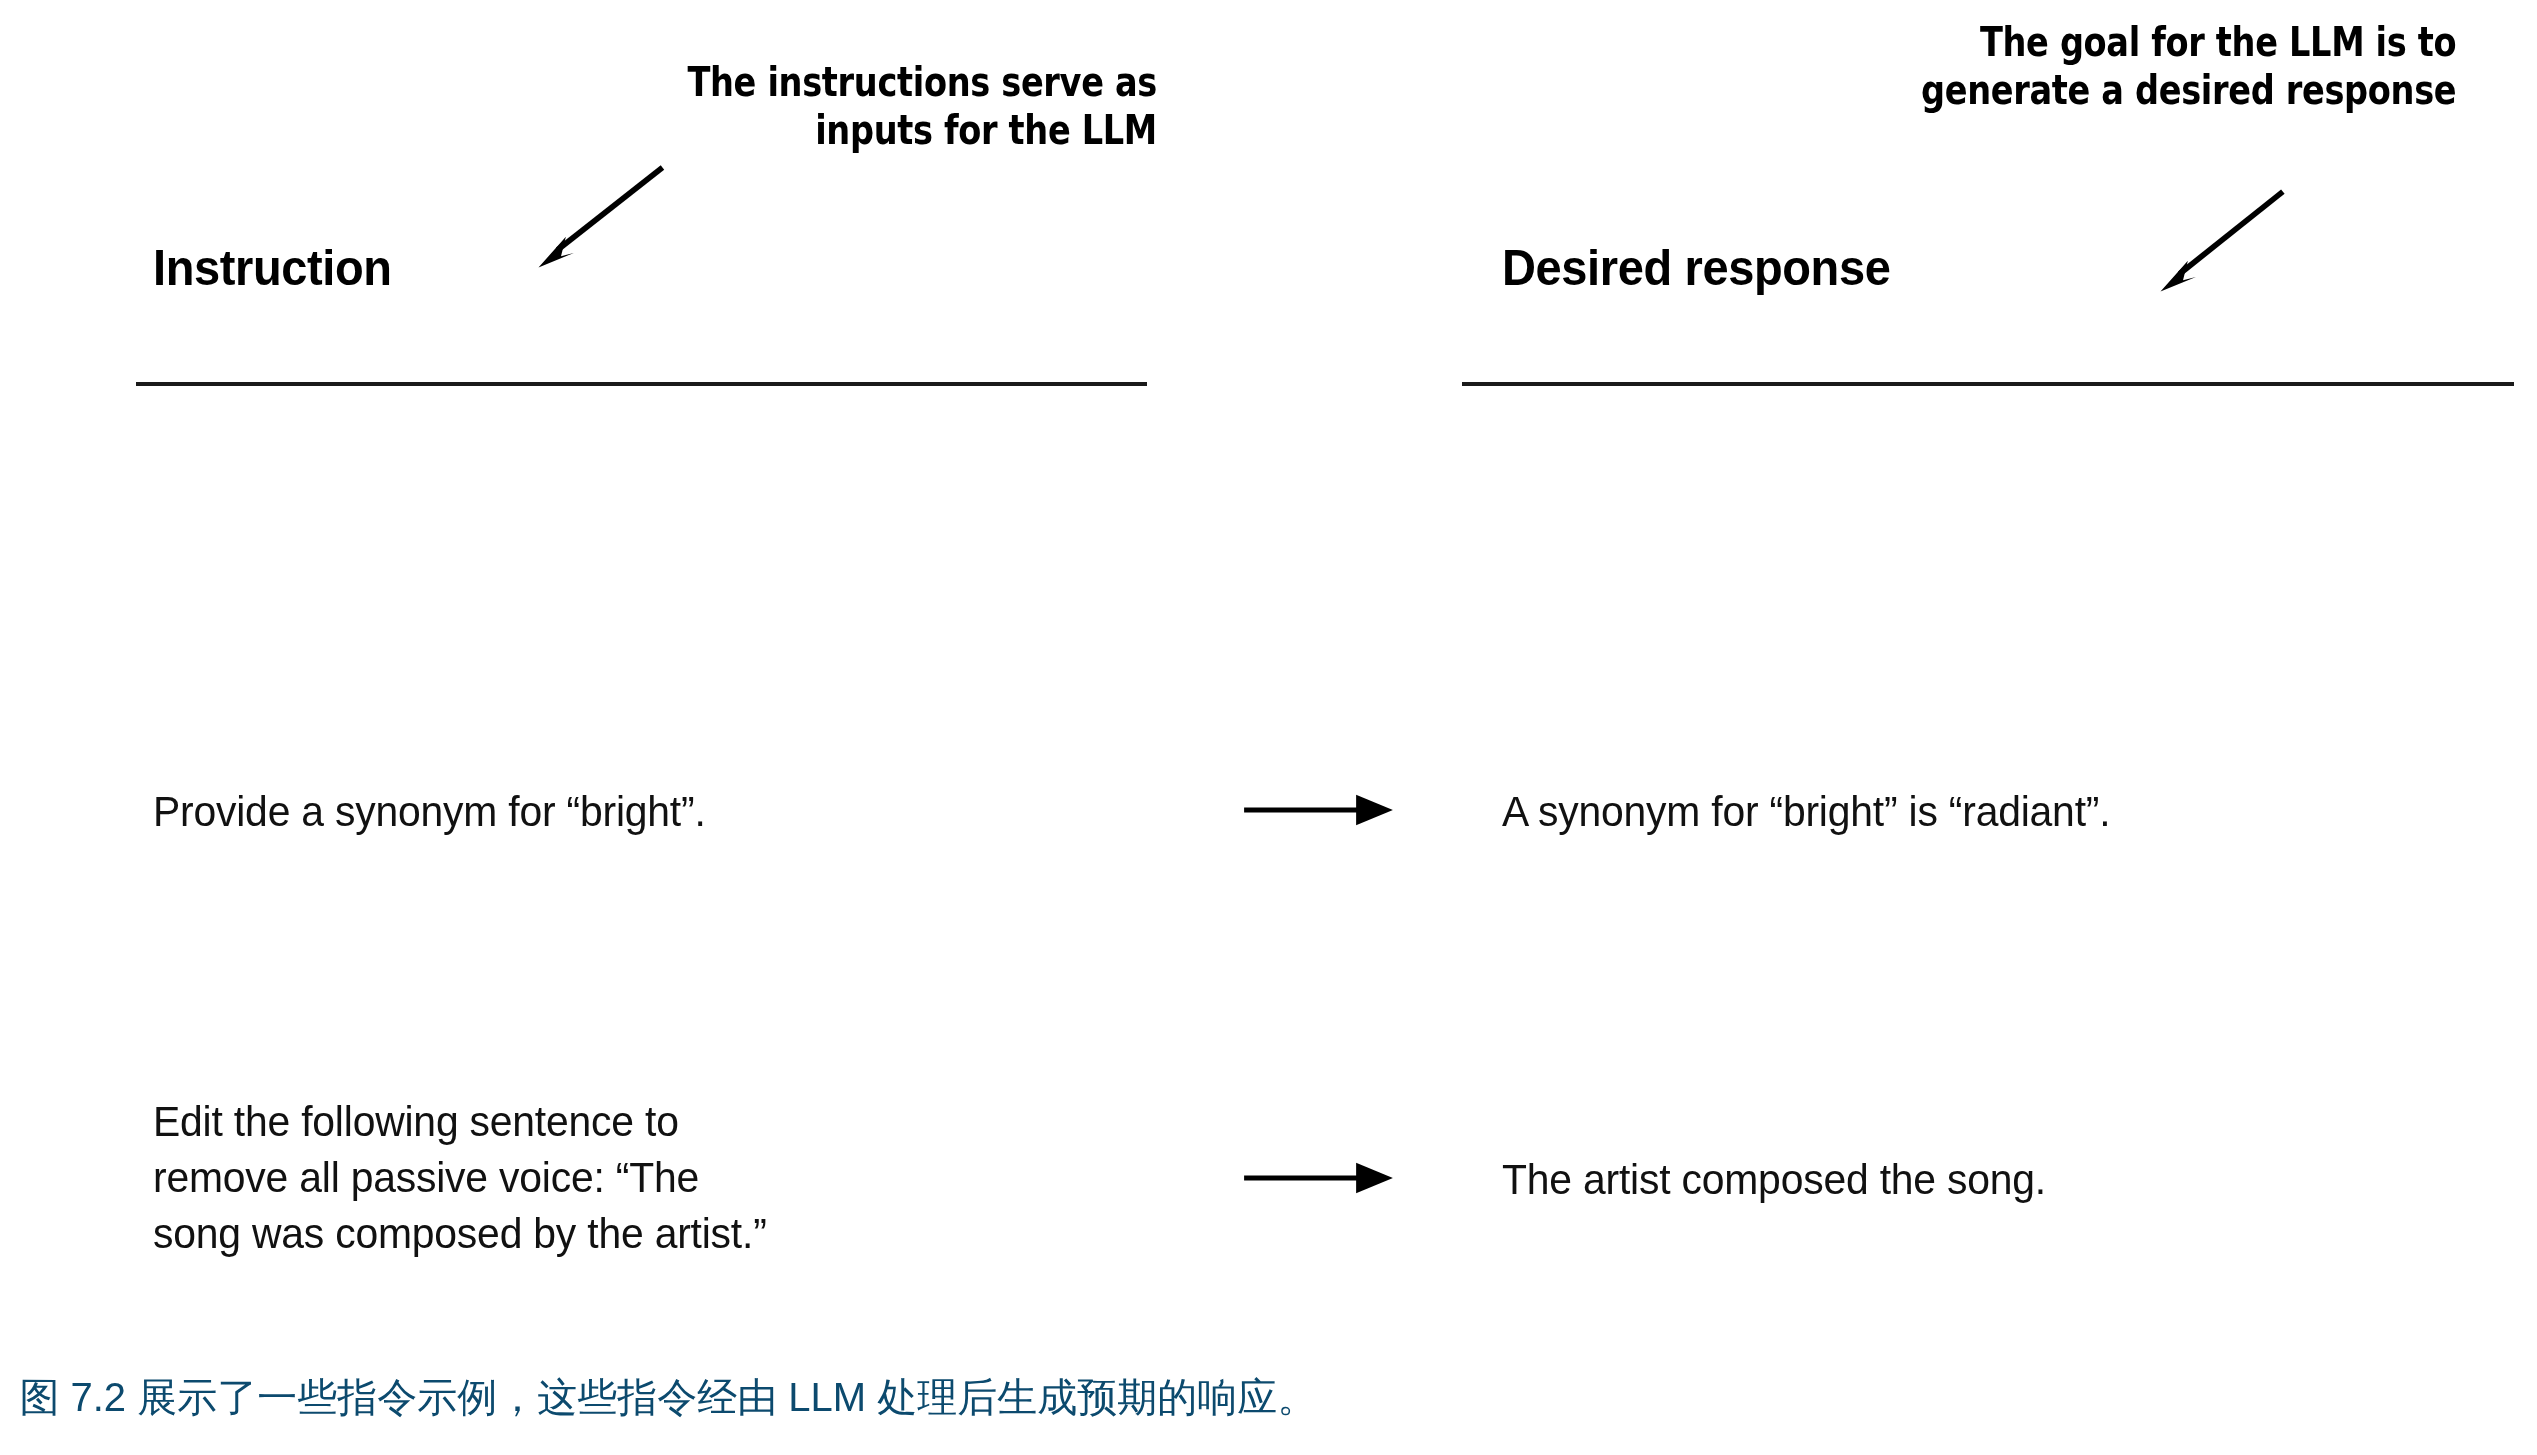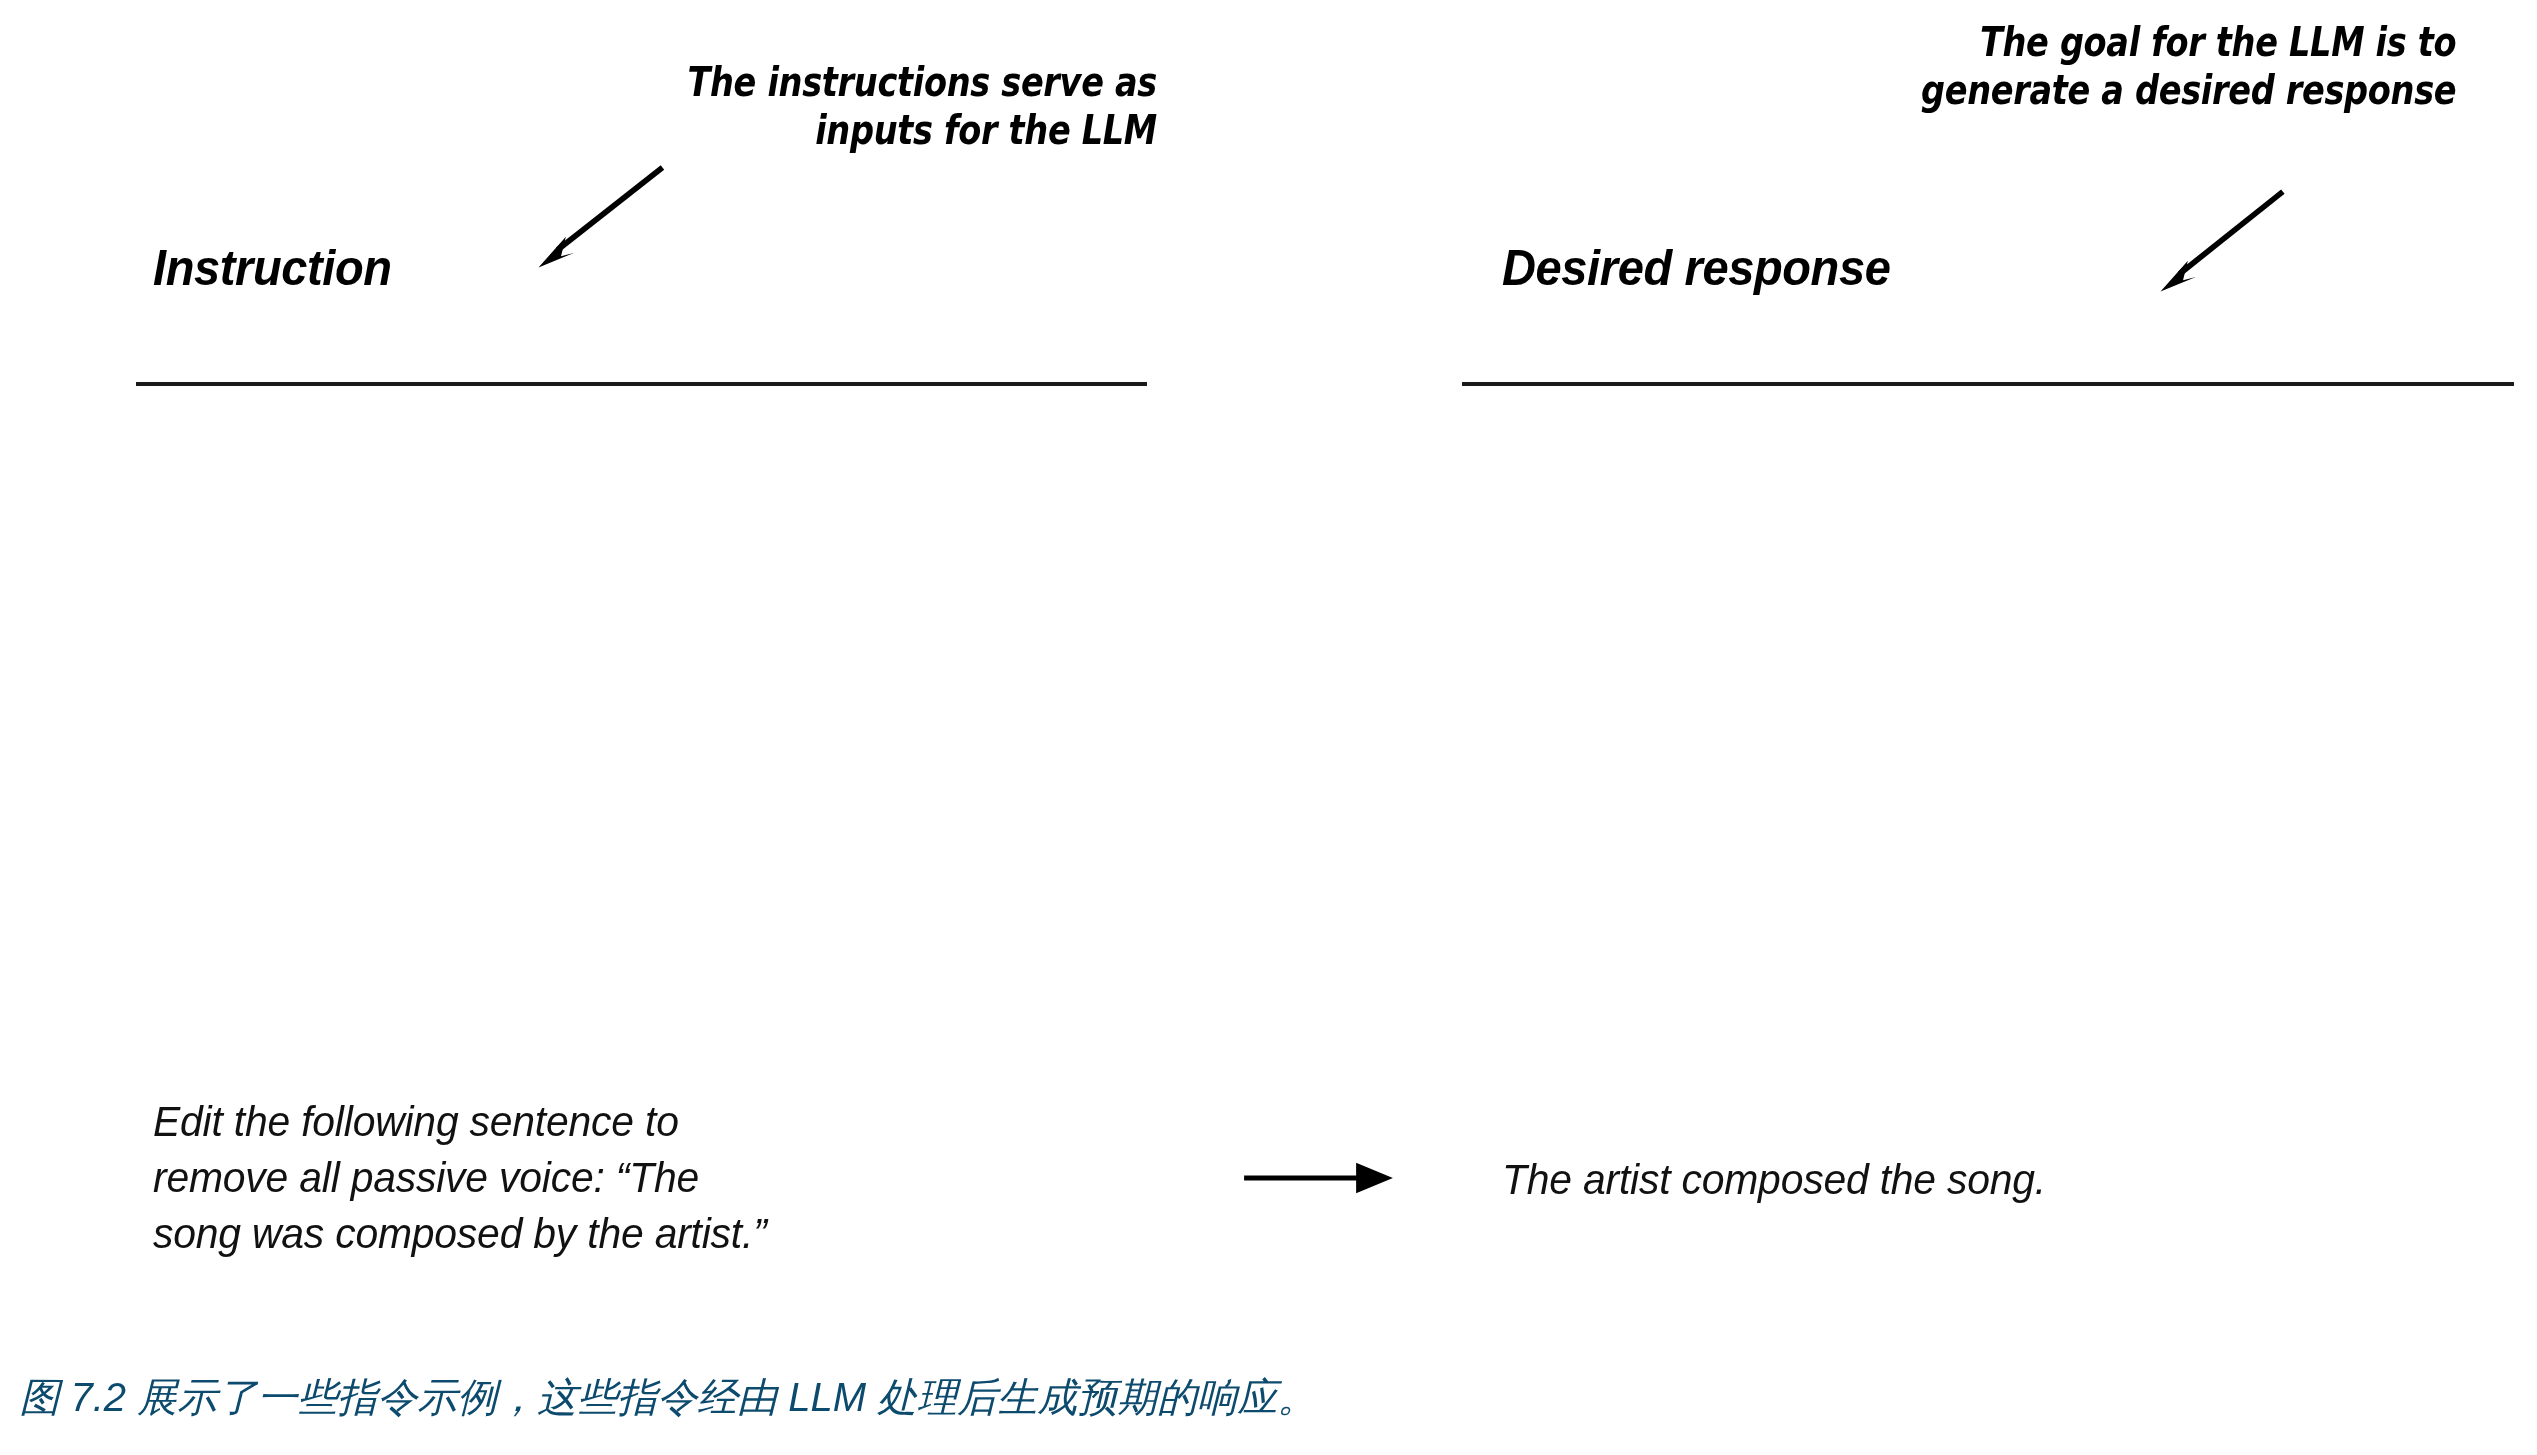--- a/index.html
+++ b/index.html
@@ -14,21 +14,20 @@
     overflow: hidden;
     font-family: "Liberation Sans", "DejaVu Sans", sans-serif;
     -webkit-font-smoothing: antialiased;
   }
 
   .figure {
     position: absolute;
     left: 0; top: 0;
     width: 2337px;
     height: 1455px;
-    font-style: italic;
   }
 
   
   .annotation {
     position: absolute;
     font-family: "DejaVu Sans", sans-serif;
     font-weight: 700;
     font-size: 40px;
     line-height: 1.20;
     color: #000000;
@@ -167,20 +166,28 @@
   </svg>
 
   <div class="col-header" id="header-instruction">Instruction</div>
 
   <div class="col-header" id="header-desired-response">Desired response</div>
 
   <div class="col-rule" id="rule-instruction"></div>
   <div class="col-rule" id="rule-desired-response"></div>
 
 
+  <div class="row" id="row-1">
+    <div class="cell-instruction">Provide a synonym for “bright”.</div>
+    <svg class="row-arrow" width="161" height="32" viewBox="0 0 200 40">
+      <line x1="2" y1="20" x2="150" y2="20" stroke="#000000" stroke-width="6"></line>
+      <polygon points="188,20 142,1 142,39" fill="#000000"></polygon>
+    </svg>
+    <div class="cell-response">A synonym for “bright” is “radiant”.</div>
+  </div>
 
   <div class="row" id="row-2">
     <div class="cell-instruction">Edit the following sentence to
 remove all passive voice: “The
 song was composed by the artist.”</div>
     <svg class="row-arrow" width="161" height="32" viewBox="0 0 200 40">
       <line x1="2" y1="20" x2="150" y2="20" stroke="#000000" stroke-width="6"></line>
       <polygon points="188,20 142,1 142,39" fill="#000000"></polygon>
     </svg>
     <div class="cell-response">The artist composed the song.</div>

